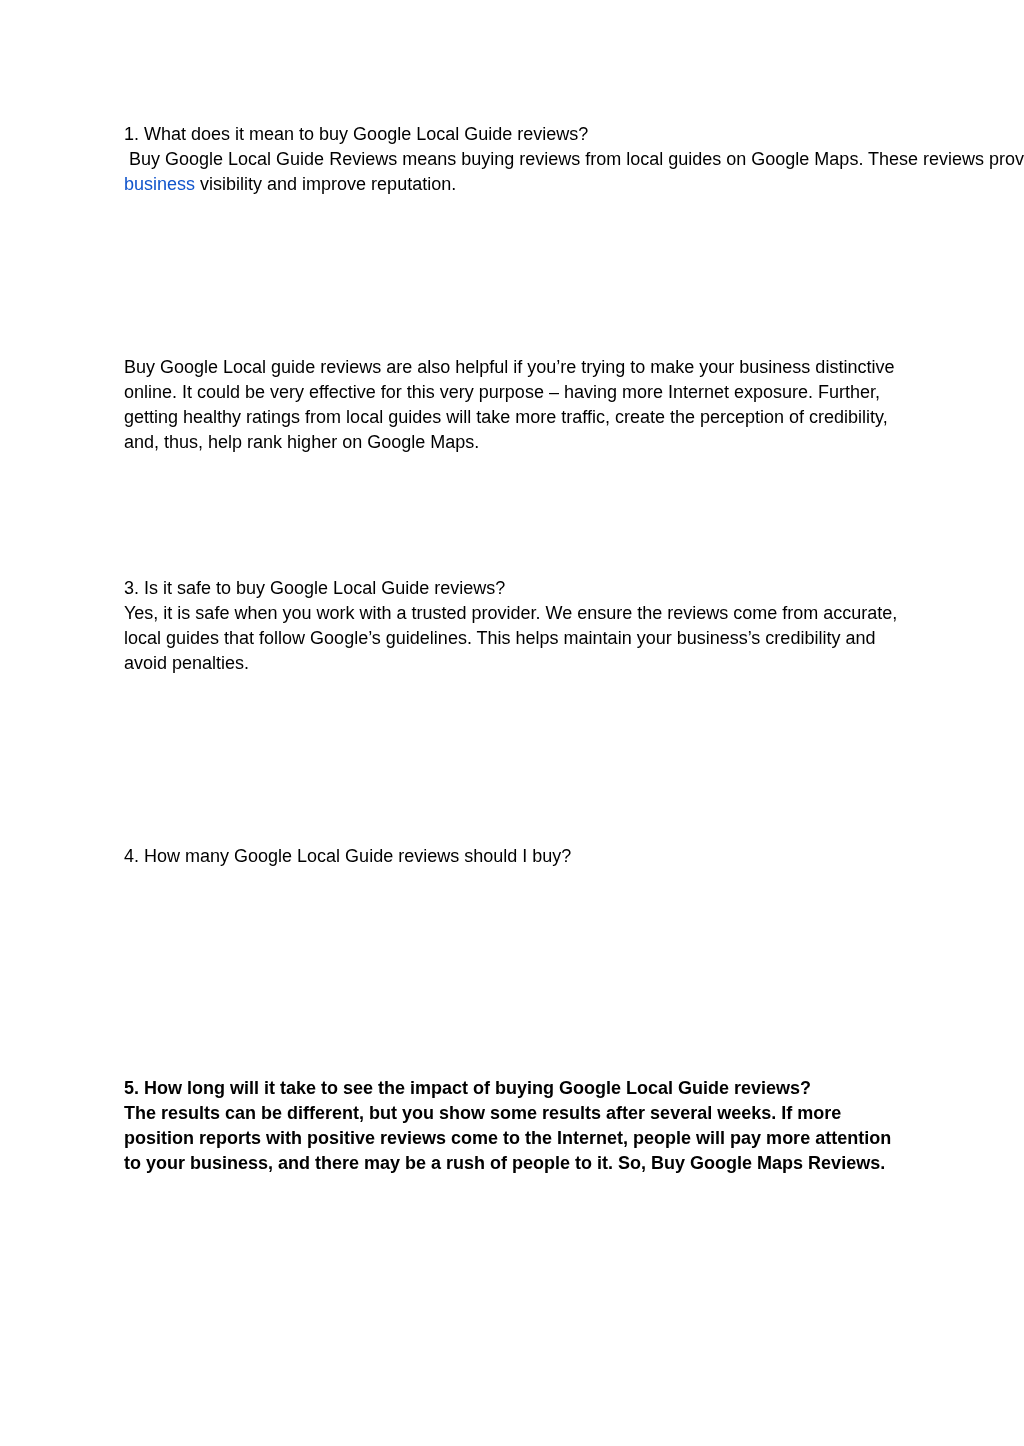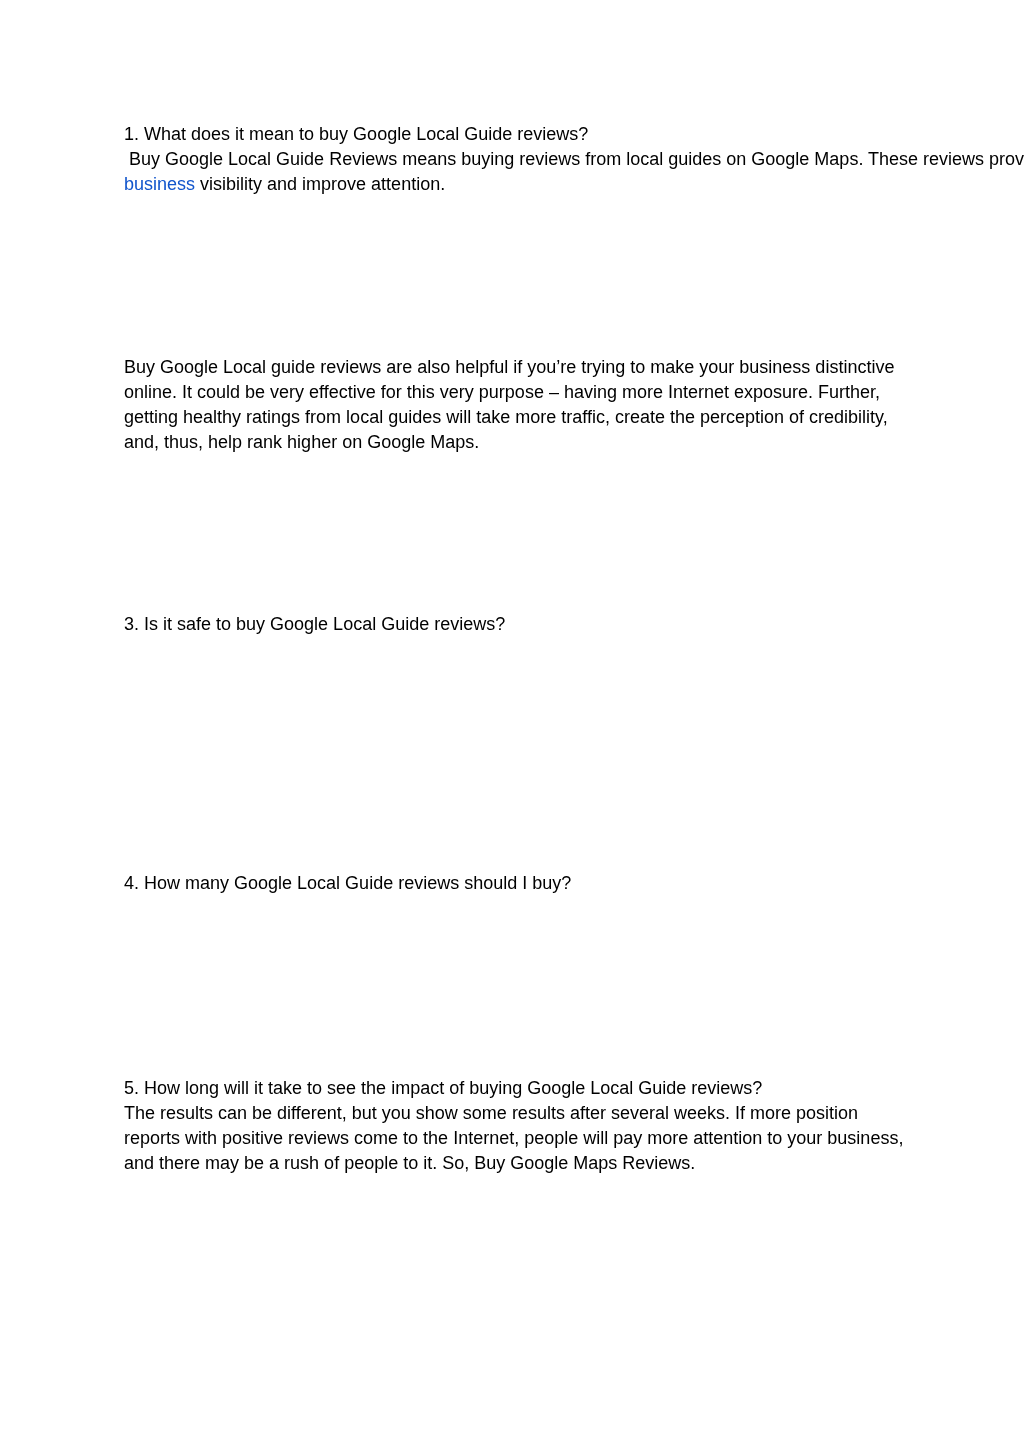--- a/index.html
+++ b/index.html
@@ -40,40 +40,41 @@
     .faq-answer .lead-space {
       white-space: pre;
     }
     .link {
       color: #1155cc;
       text-decoration: none;
       cursor: pointer;
     }
     #faq-1 { top: 122px; }
     #faq-2 { top: 355px; }
-    #faq-3 { top: 612px; }
-    #faq-4 { top: 844px; margin-top: 27px; }
-    #faq-5 { top: 1076px; }
+    #faq-3 { top: 576px; }
+    #faq-4 { top: 844px; }
+    #faq-5 { top: 1076px; font-weight: bold; }
   </style>
 </head>
 <body>
 
 <div class="page">
 
   <div class="faq-item" id="faq-1">
     <span class="faq-question">1. What does it mean to buy Google Local Guide reviews?</span>
-    <span class="faq-answer"><span class="lead-space"> Buy Google Local Guide Reviews means buying reviews from local guides on Google Maps. These reviews provide positive feedback from your trusted contributors, which helps </span><a class="link">increase business</a><span> visibility and improve attention.</span></span>
+    <span class="faq-answer"><span class="lead-space"> Buy Google Local Guide Reviews means buying reviews from local guides on Google Maps. These reviews provide positive feedback from your trusted contributors, which helps </span><a class="link">increase business</a><span> visibility and improve reputation.</span></span>
   </div>
 
   <div class="faq-item" id="faq-2">
     <span class="faq-answer"> Buy Google Local guide reviews are also helpful if you’re trying to make your business distinctive online. It could be very effective for this very purpose – having more Internet exposure. Further, getting healthy ratings from local guides will take more traffic, create the perception of credibility, and, thus, help rank higher on Google Maps.</span>
   </div>
 
   <div class="faq-item" id="faq-3">
     <span class="faq-question">3. Is it safe to buy Google Local Guide reviews?</span>
+    <span class="faq-answer"> Yes, it is safe when you work with a trusted provider. We ensure the reviews come from accurate, local guides that follow Google’s guidelines. This helps maintain your business’s credibility and avoid penalties.</span>
   </div>
 
   <div class="faq-item" id="faq-4">
     <span class="faq-question">4. How many Google Local Guide reviews should I buy?</span>
   </div>
 
   <div class="faq-item" id="faq-5">
     <span class="faq-question">5. How long will it take to see the impact of buying Google Local Guide reviews?</span>
     <span class="faq-answer"> The results can be different, but you show some results after several weeks. If more position reports with positive reviews come to the Internet, people will pay more attention to your business, and there may be a rush of people to it. So, Buy Google Maps Reviews.</span>
   </div>

